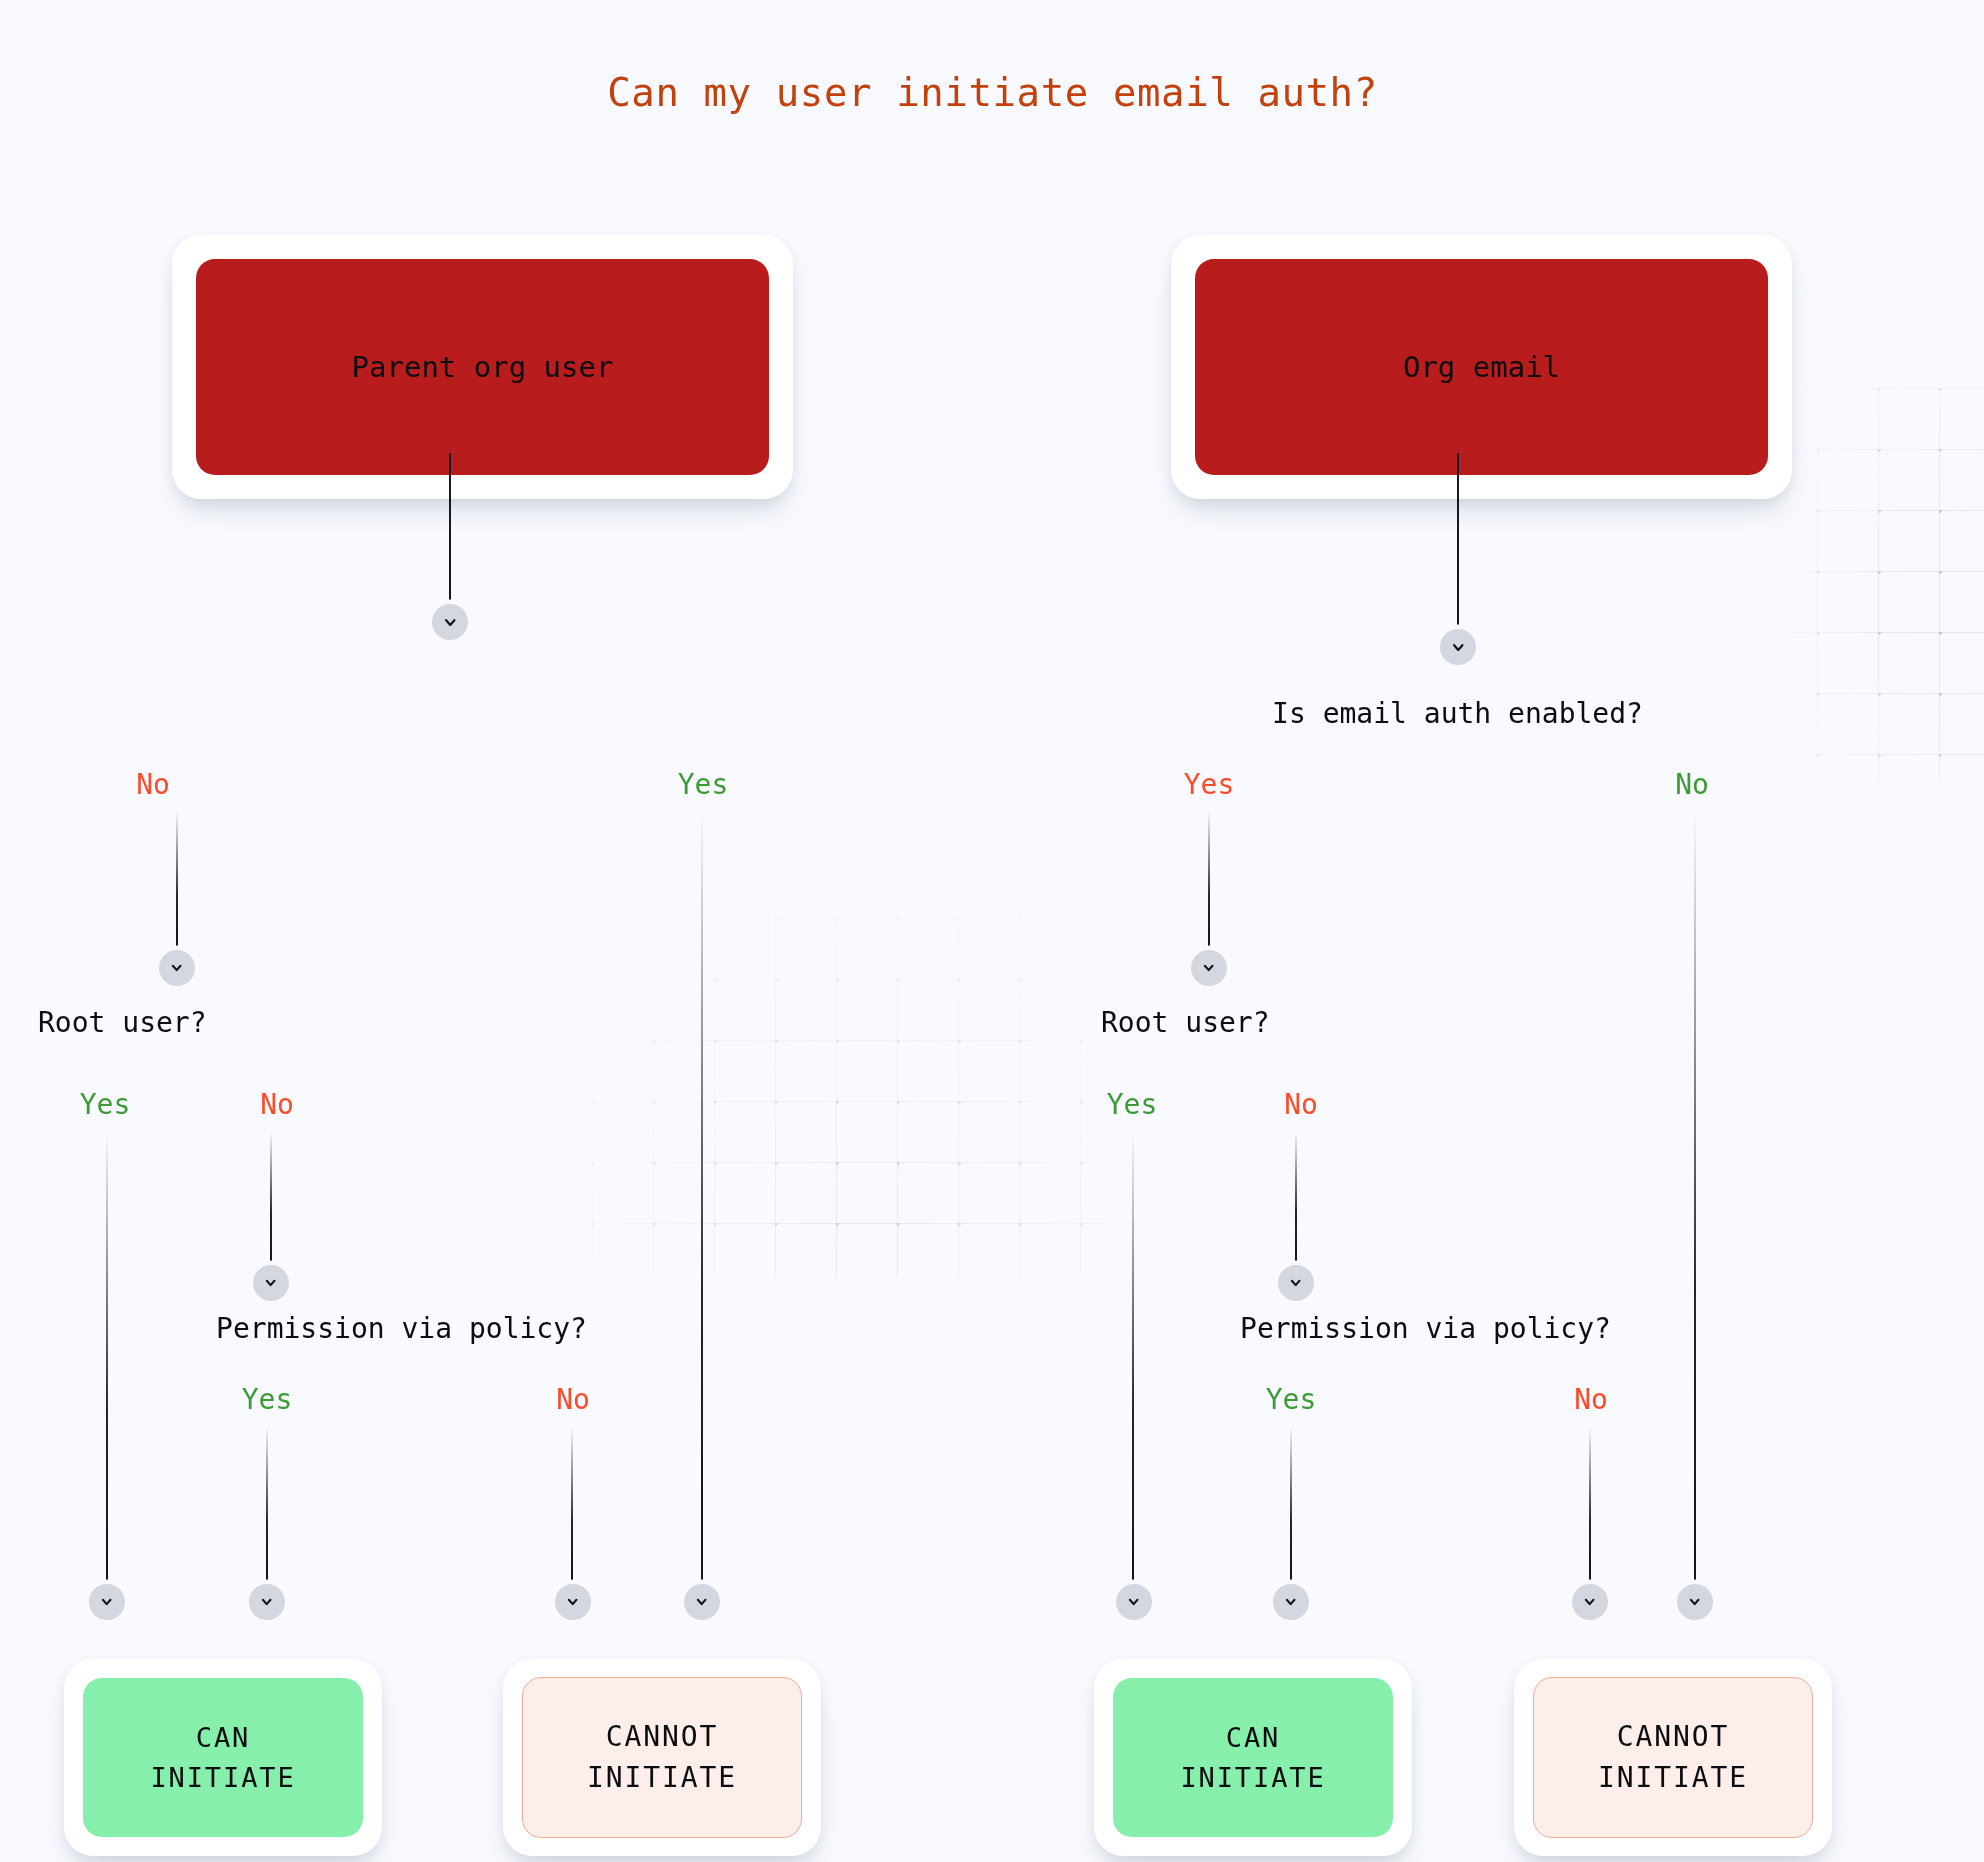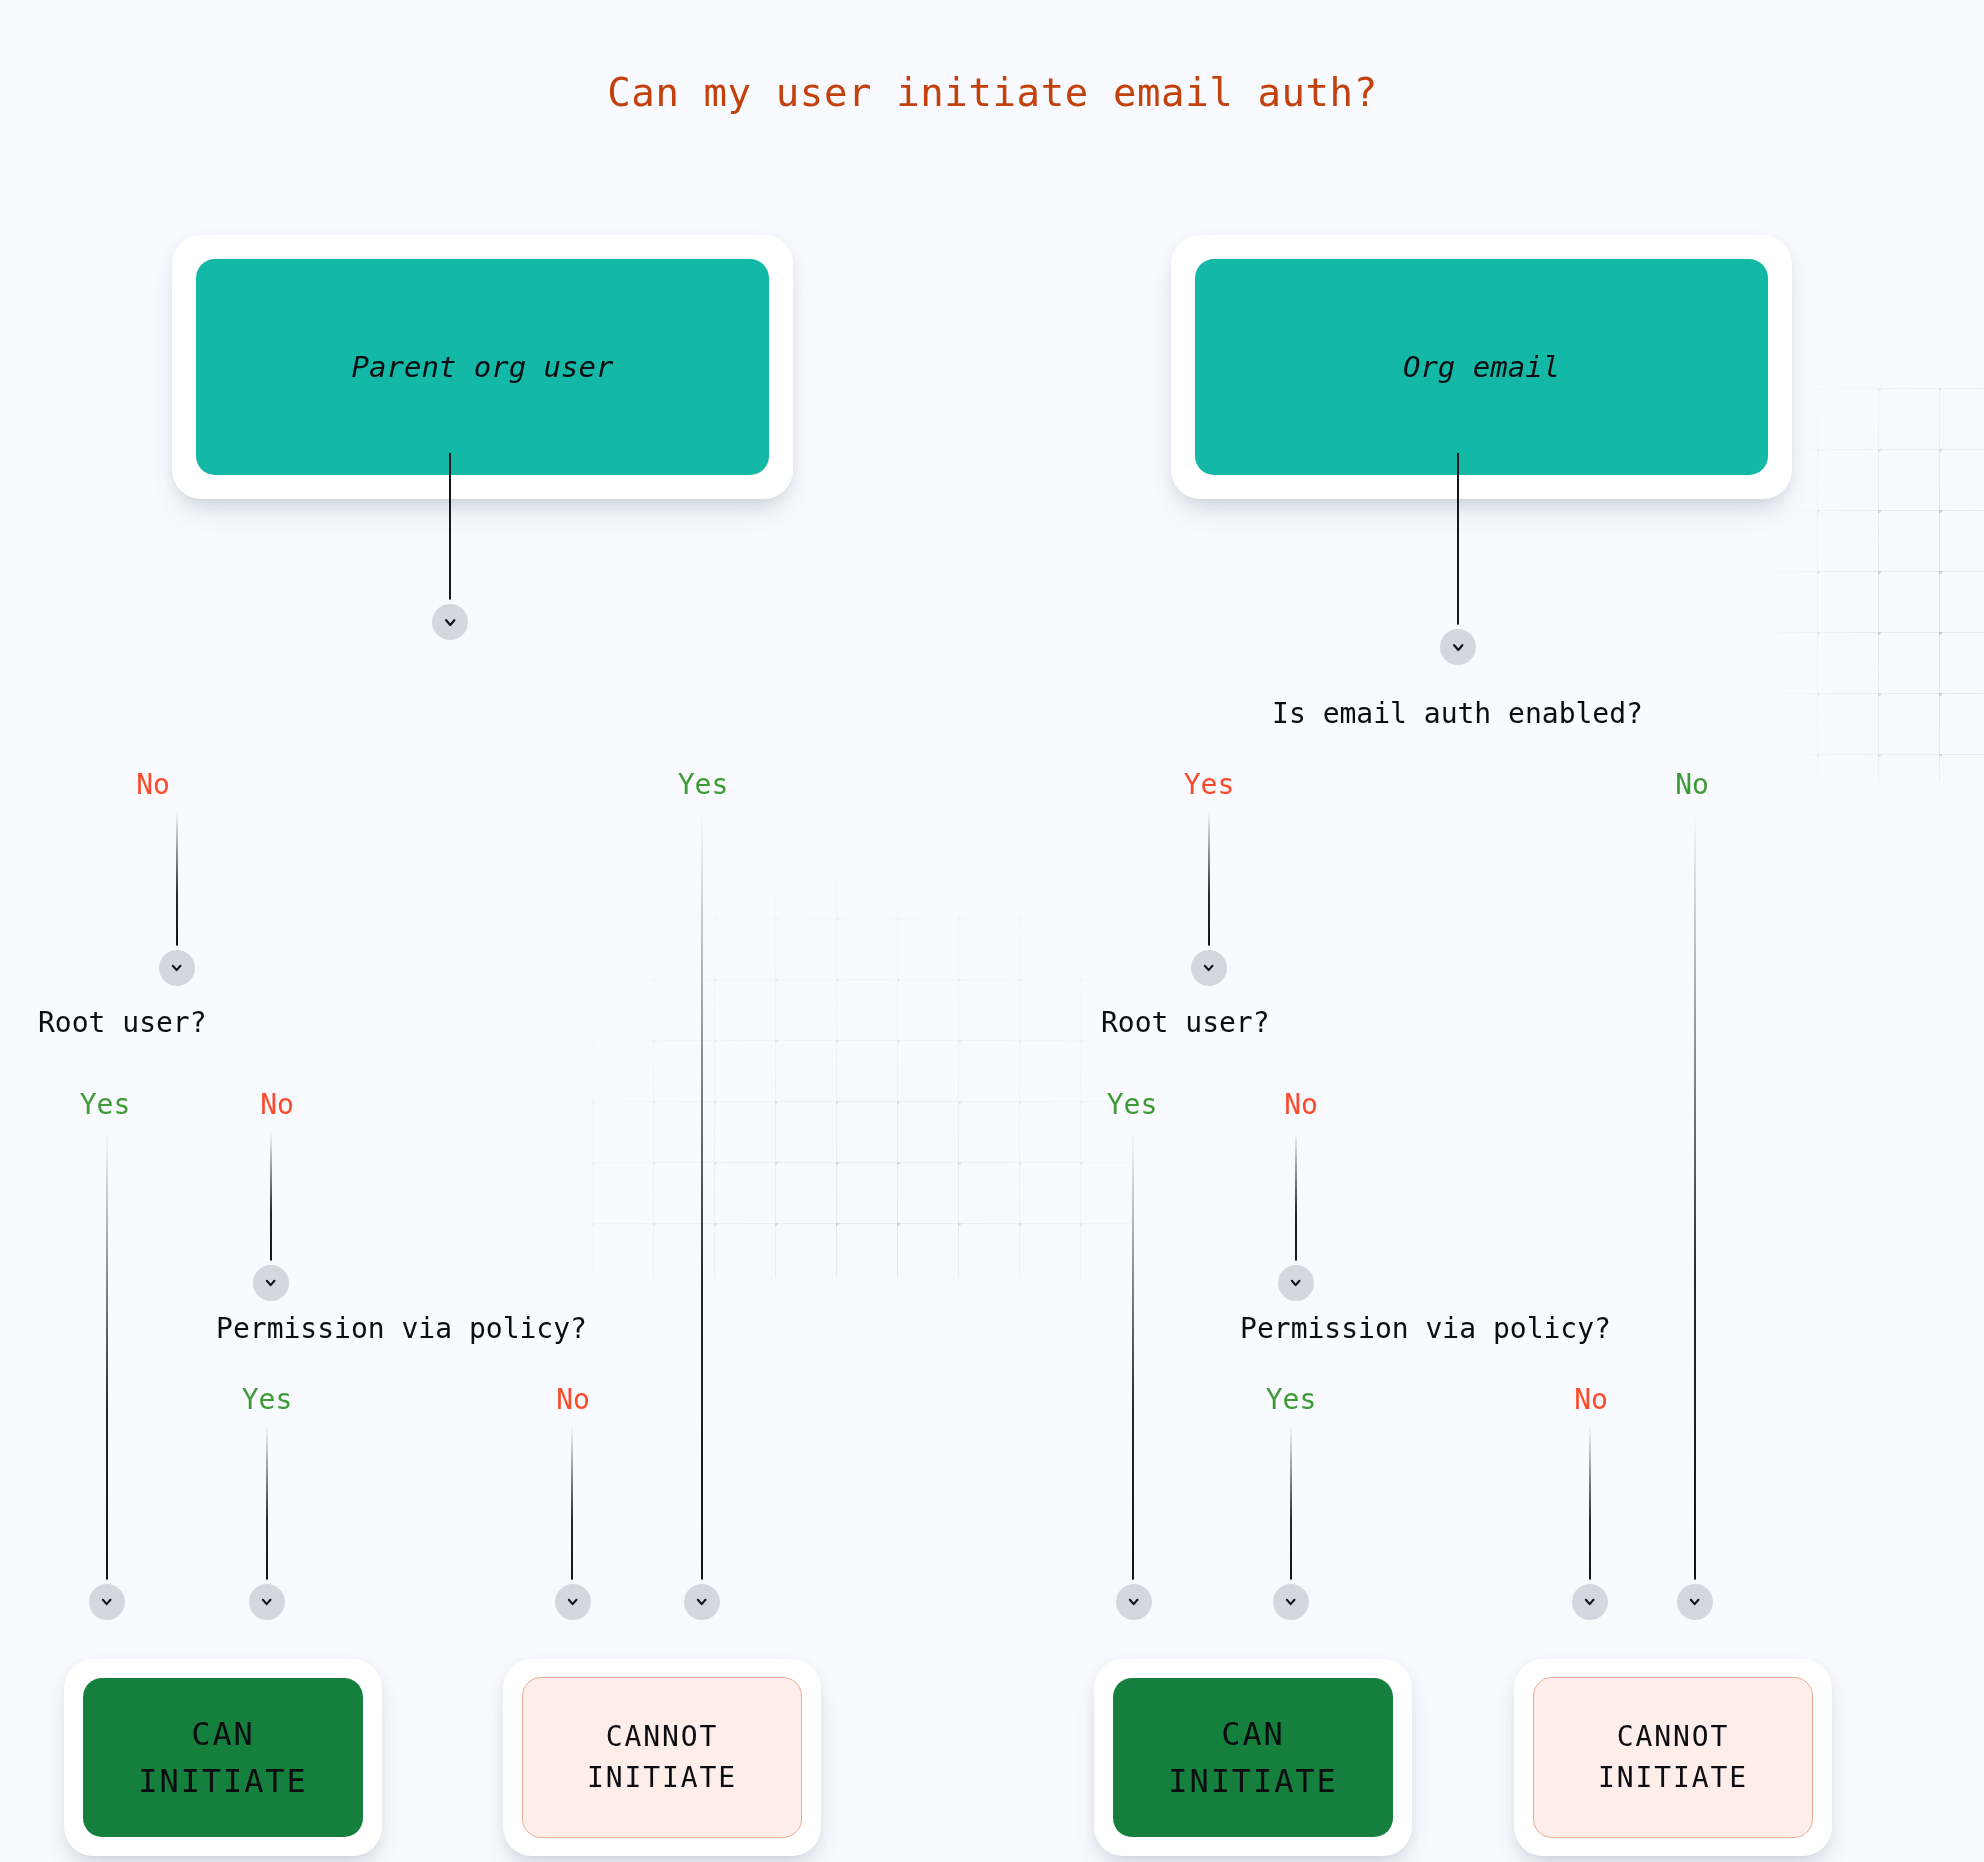--- a/index.html
+++ b/index.html
@@ -75,29 +75,28 @@
     height: 100%;
     border-radius: 19px;
     display: flex;
     align-items: center;
     justify-content: center;
     text-align: center;
     line-height: 1.45;
     color: #0c0d10;
   }
   .card.root > .card-inner {
-    background: #14b8a6;
+    background: #b91c1c;
     font-size: 29px;
-    font-style: italic;
   }
   .card.can > .card-inner {
-    background: #15803d;
+    background: #86efac;
     border: 1.9px solid #a9edа0;
     border-color: #abeea2;
-    font-size: 32px;
+    font-size: 27px;
     letter-spacing: 1.9px;
   }
   .card.cannot > .card-inner {
     background: #fdeeea;
     border: 1.9px solid #f2ab97;
     font-size: 28px;
     letter-spacing: 1.9px;
   }
 
   

